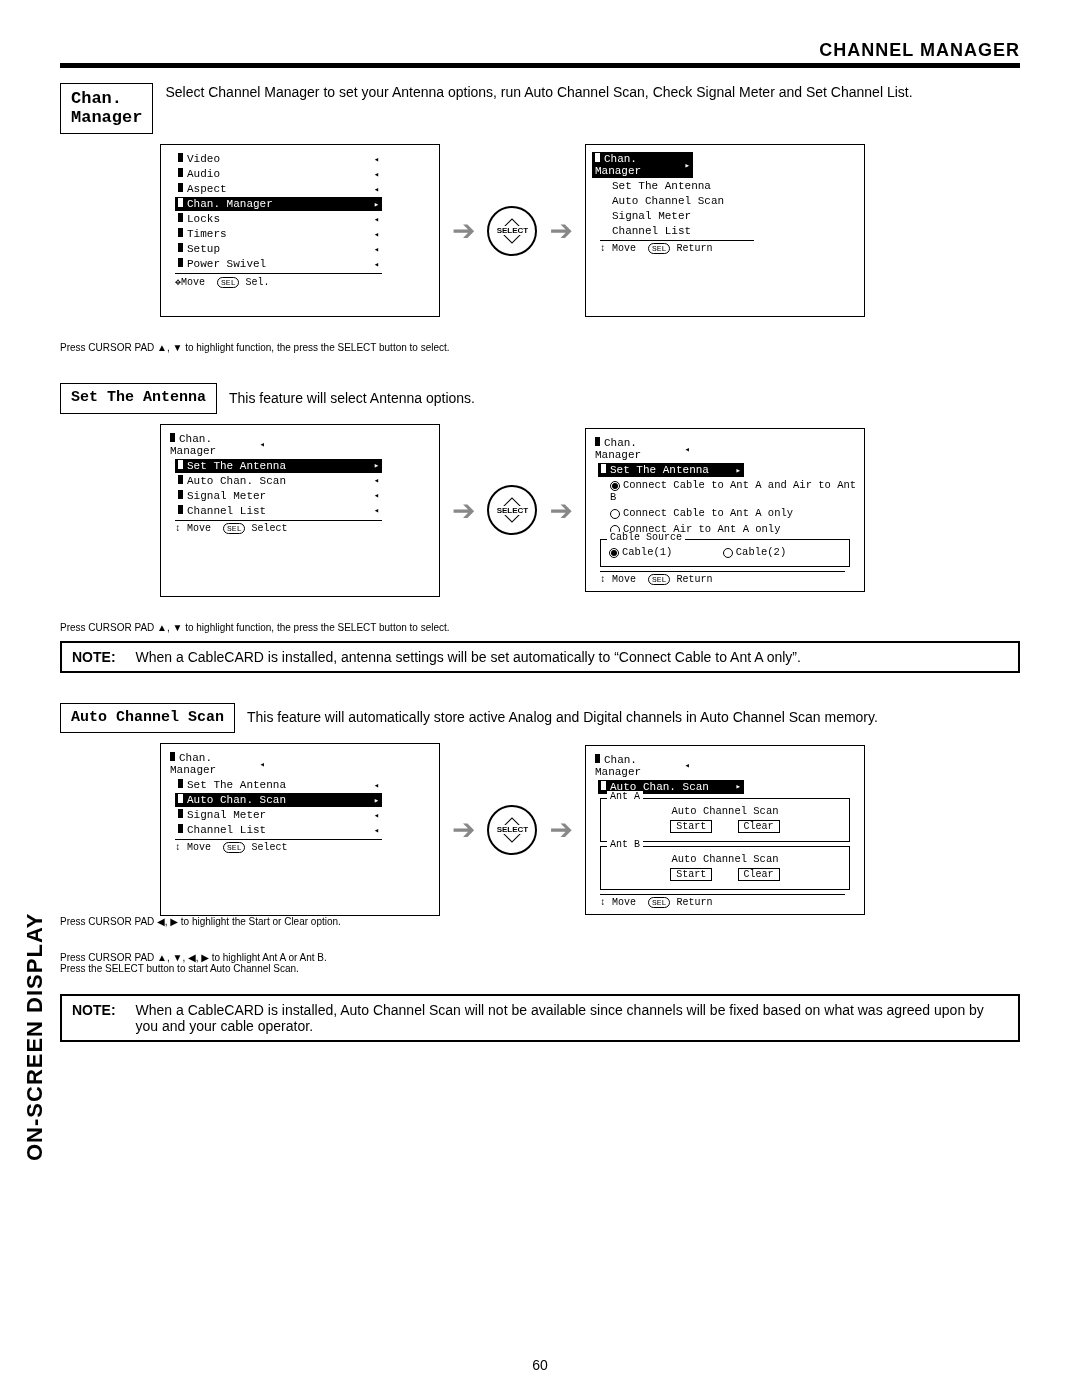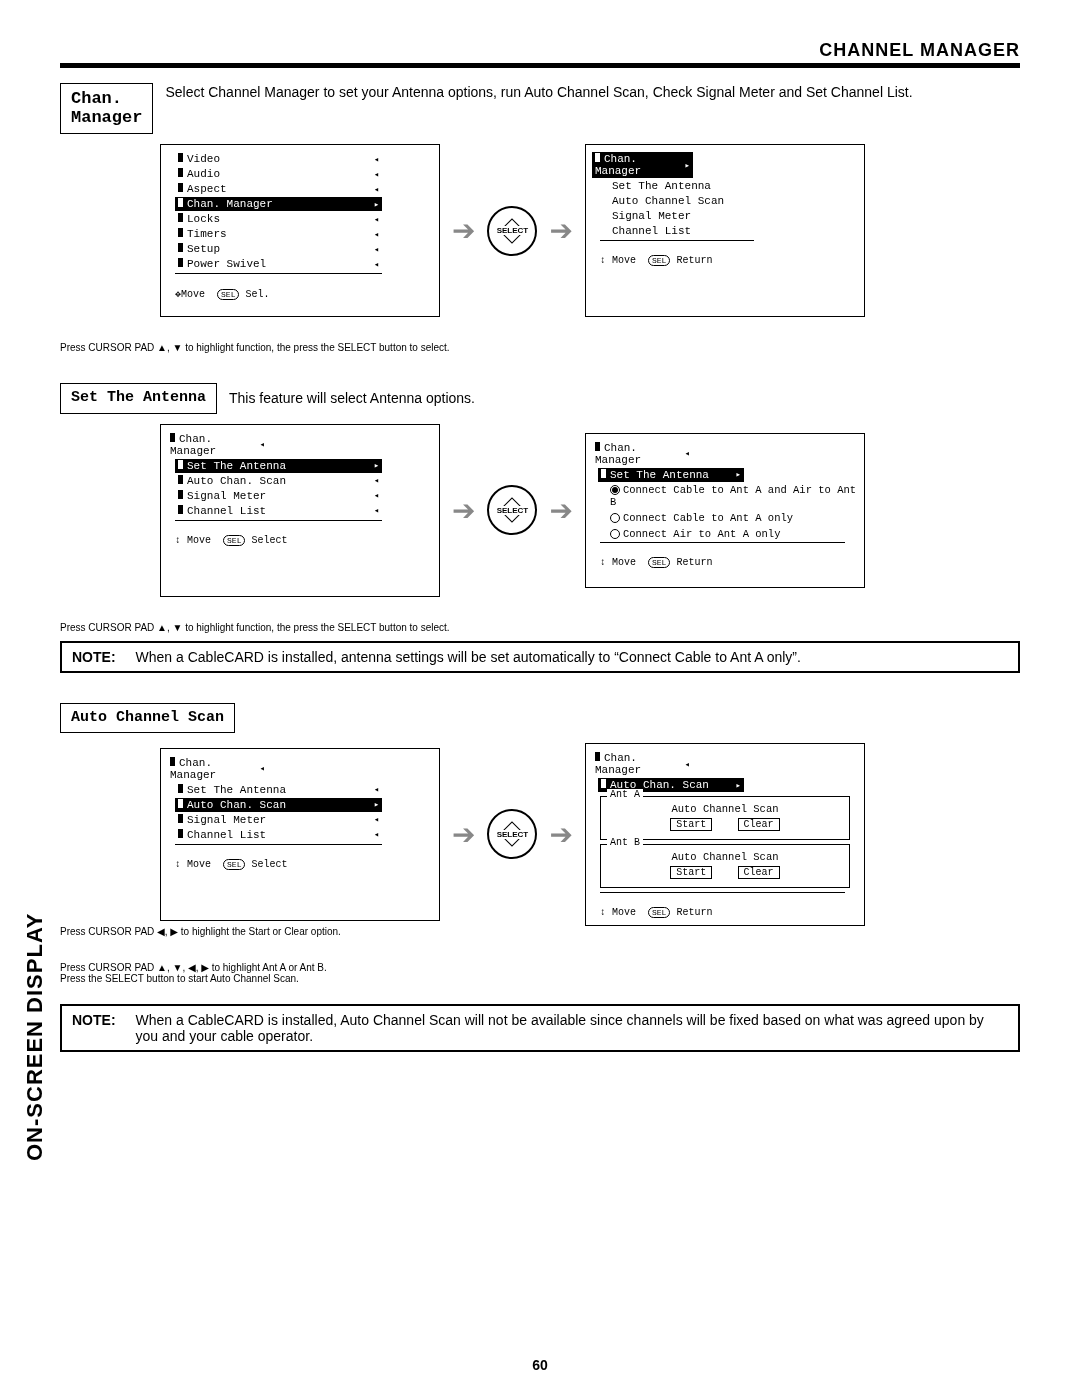--- a/index.html
+++ b/index.html
@@ -74,21 +74,21 @@
     box-sizing: border-box;
   }
   .osd-item.sel {
     background: #000;
     color: #fff;
   }
   .osd-item .arrow-ind { width: 6px; text-align: center; font-size: 9px; }
   .osd-item .left-ind { width: 5px; height: 9px; background: #000; display: inline-block; margin-right: 4px; }
   .osd-item.sel .left-ind { background: #fff; }
   .osd-item.plain .left-ind { background: transparent; }
-  .osd-footer { margin-left: 8px; margin-top: 2px; font-family: "Courier New", monospace; font-size: 10px; border-top: 1px solid #000; padding-top: 14px; width: 78%; box-sizing: border-box; }
+  .osd-footer { margin-left: 8px; margin-top: 2px; font-family: "Courier New", monospace; font-size: 10px; border-top: 1px solid #000; padding-top: 2px; width: 78%; box-sizing: border-box; }
   .osd-sel-badge { display:inline-block; border:1px solid currentColor; border-radius:6px; font-size:8px; padding:0 3px; vertical-align: middle; }
 
   .flow { display: flex; align-items: center; margin-left: 100px; margin-top: 10px; gap: 12px; }
   .flow-arrow { color: #888; font-size: 28px; }
   .select-btn {
     width: 46px; height: 46px; border: 2px solid #000; border-radius: 50%;
     display: flex; align-items: center; justify-content: center;
     font-family: Arial, sans-serif; font-size: 8px; font-weight: bold;
     position: relative;
   }
@@ -106,21 +106,20 @@
     gap: 20px;
     margin-top: 8px;
   }
   .note-box .nlabel { font-weight: bold; }
   .page-num {
     position: absolute;
     bottom: 24px;
     left: 0; right: 0;
     text-align: center;
     font-size: 14px;
-    font-weight: bold;
   }
 
   .sub-panel { border: 1px solid #000; width: 280px; box-sizing: border-box; padding: 6px; min-height: 155px; font-family: "Courier New", monospace; font-size: 10.5px; }
   .fieldset { border: 1px solid #000; margin: 4px 8px; padding: 6px 8px 8px 8px; position: relative; }
   .fieldset .legend { position: absolute; top: -8px; left: 6px; background: #fff; padding: 0 3px; font-size: 10px; }
   .radio { display:inline-block; width:8px; height:8px; border:1px solid #000; border-radius:50%; vertical-align: middle; margin-right:3px; position:relative;}
   .radio.filled::after { content:""; position:absolute; inset:1px; background:#000; border-radius:50%; }
   .square-btn { border:1px solid #000; padding: 0 5px; display:inline-block; font-size:10px; }
 </style>
 </head>
@@ -254,36 +253,43 @@
           <span><span class="left-ind"></span><span>Chan. Manager</span></span>
           <span class="arrow-ind">◂</span>
         </div>
       <div class="osd-item mono sel" style="width:55%;margin-left:6px;">
           <span><span class="left-ind"></span><span>Set The Antenna</span></span>
           <span class="arrow-ind">▸</span>
         </div>
       <div style="margin-left:18px;margin-top:2px;"><span class="radio filled"></span><span>Connect Cable to Ant A and Air to Ant B</span></div>
       <div style="margin-left:18px;margin-top:4px;"><span class="radio"></span><span>Connect Cable to Ant A only</span></div>
       <div style="margin-left:18px;margin-top:4px;"><span class="radio"></span><span>Connect Air to Ant A only</span></div>
+      <div class="fieldset">
+        <span class="legend">Cable Source</span>
+        <span class="radio filled"></span><span>Cable(1)</span>
+        &nbsp;&nbsp;&nbsp;&nbsp;&nbsp;&nbsp;
+        <span class="radio"></span><span>Cable(2)</span>
+      </div>
       <div class="osd-footer" style="width:92%;">
         <span>↕</span> <span>Move</span>
         &nbsp;<span class="osd-sel-badge">SEL</span>&nbsp;<span>Return</span>
       </div>
     </div>
   </div>
 
   <div class="instr">Press CURSOR PAD ▲, ▼ to highlight function, the press the SELECT button to select.</div>
 
   <div class="note-box">
     <span class="nlabel">NOTE:</span>
     <span>When a CableCARD is installed, antenna settings will be set automatically to “Connect Cable to Ant A only”.</span>
   </div>
 
   <div class="row" style="margin-top:30px;">
     <div class="boxed-label" style="font-size:15px;">Auto Channel Scan</div>
+    <div class="desc" style="align-self:center;">This feature will automatically store active Analog and Digital channels in Auto Channel Scan memory.</div>
   </div>
 
   <div class="flow">
     <div class="osd-panel">
       <div class="osd-item mono" style="width:38%;margin-left:0;">
           <span><span class="left-ind"></span><span>Chan. Manager</span></span>
           <span class="arrow-ind">◂</span>
         </div>
       <div class="osd-item mono">
           <span><span class="left-ind"></span><span>Set The Antenna</span></span>

